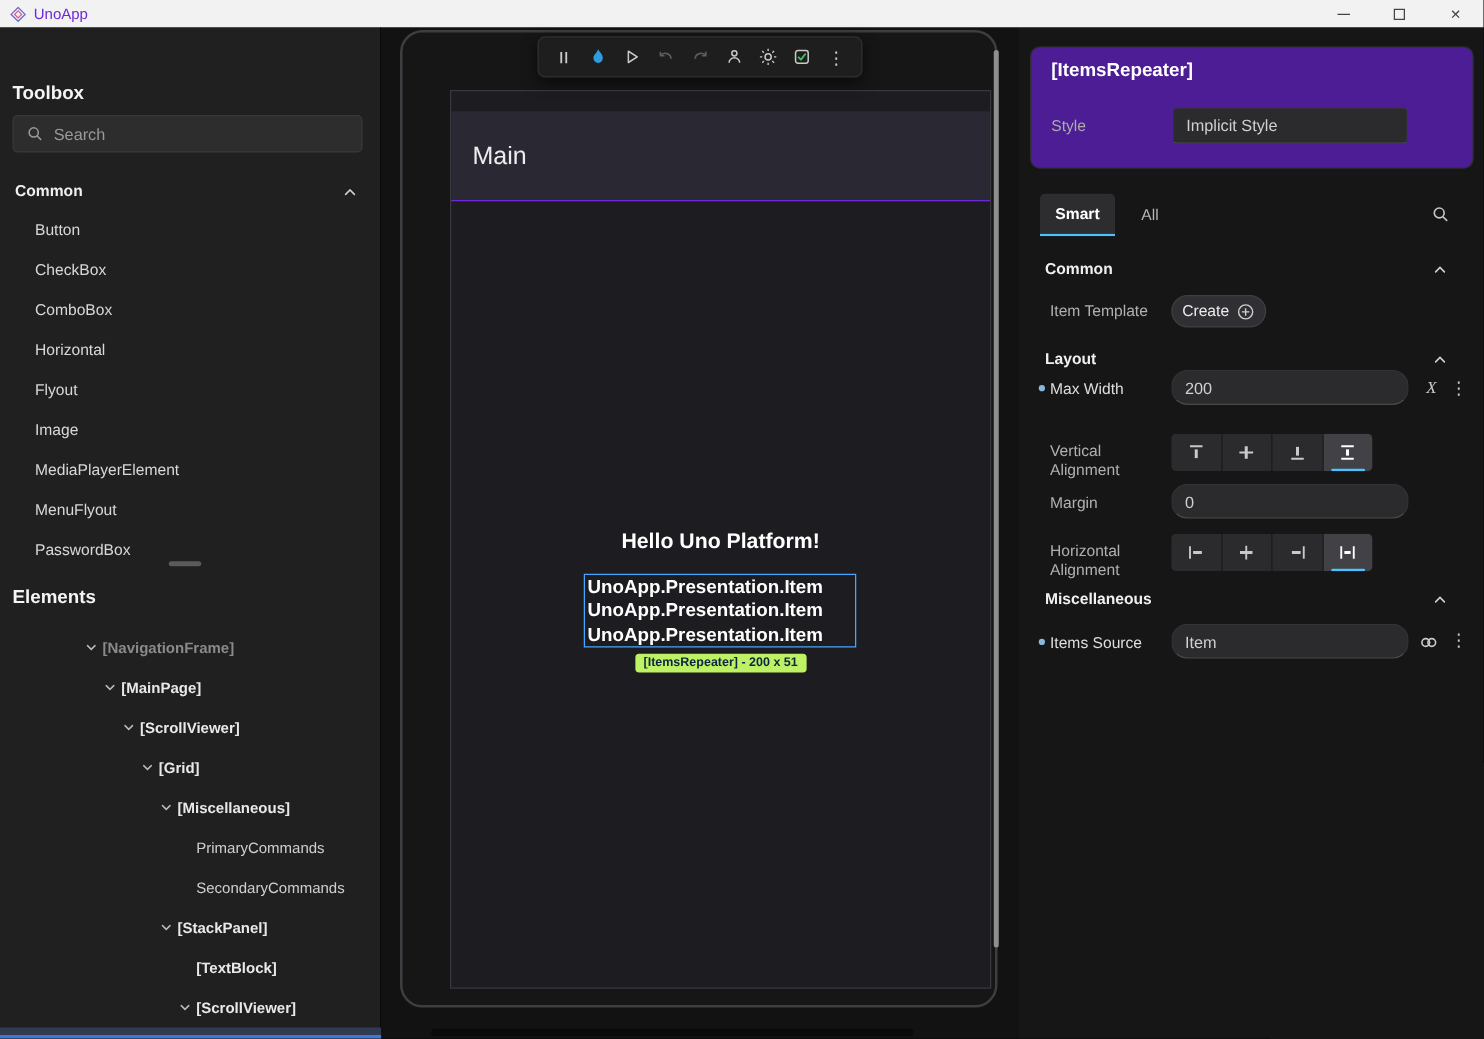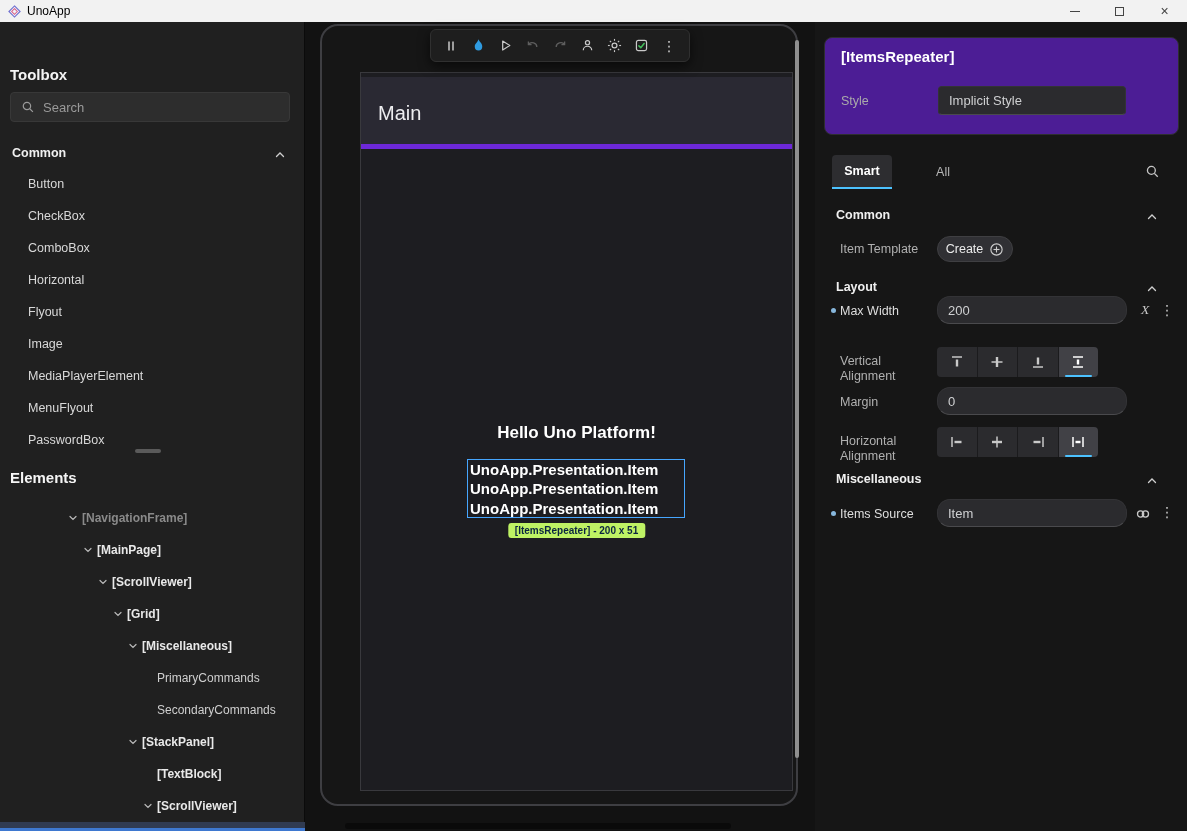--- a/index.html
+++ b/index.html
@@ -5,21 +5,21 @@
   * { margin:0; padding:0; box-sizing:border-box; }
   html,body { background:#000; }
   #app {
     position:relative; width:1187px; height:831px; overflow:hidden;
     font-family:"Liberation Sans", sans-serif; background:#121212; color:#d6d6d6;
   }
 
   
   .titlebar { position:absolute; left:0; top:0; width:1187px; height:22px; background:#f2f2f2; display:flex; align-items:center; }
   .logo { margin-left:8px; display:flex; align-items:center; }
-  .tb-title { margin-left:6px; font-size:12px; color:#000000; }
+  .tb-title { margin-left:6px; font-size:12px; color:#6d28d9; }
   .win-btns { position:absolute; right:0; top:0; height:22px; display:flex; }
   .wbtn { width:45px; height:22px; display:flex; align-items:center; justify-content:center; color:#444; }
   .glyph-min { width:10px; height:1px; background:#444; display:block; }
   .glyph-max { width:9px; height:9px; border:1px solid #444; display:block; }
   .glyph-close { font-size:14px; line-height:1; color:#444; }
 
   
   .left-panel { position:absolute; left:0; top:22px; width:305px; height:809px; background:#202020; border-right:1px solid #0b0b0b; }
   .panel-title { position:absolute; left:10px; font-size:15px; font-weight:700; color:#f5f5f5; }
   .searchbox { position:absolute; left:10px; top:70px; width:280px; height:30px; background:#2d2d2d; border:1px solid #383838; border-radius:4px; display:flex; align-items:center; }
@@ -38,21 +38,21 @@
   .tree-row.dim .tree-lbl { color:#8a8a8a; }
   .tree-row.sel { background:#303b52; }
   .tree-lbl.b { font-weight:700; color:#e9e9e9; }
   .chev { width:18px; display:inline-flex; justify-content:center; color:#b9b9b9; flex:none; }
   .bottom-accent { position:absolute; left:0; bottom:0; width:305px; height:3px; background:#3e78d0; }
 
   
   .center { position:absolute; left:305px; top:22px; width:510px; height:809px; background:#121212; }
   .device { position:absolute; left:15px; top:2px; width:478px; height:782px; border:2px solid #3e3e42; border-radius:18px; background:#161616; }
   .screen { position:absolute; left:38px; top:46px; width:433px; height:719px; background:#1d1d21; border:1px solid #39393d; }
-  .navbar { position:absolute; left:0; top:4px; width:100%; height:72px; background:#2a2933; border-bottom:5px solid #6d28d9; }
+  .navbar { position:absolute; left:0; top:16px; width:100%; height:72px; background:#2a2933; border-bottom:1px solid #6d28d9; }
   .navbar span { margin-left:17px; font-size:20px; line-height:72px; color:#ededf0; }
   .hello { position:absolute; left:0; top:350px; width:100%; text-align:center; font-size:17px; font-weight:700; color:#ffffff; }
   .sel-box { position:absolute; left:106px; top:386px; width:218px; height:59px; border:1px solid #46a6ff; }
   .rep-line { font-size:15px; font-weight:700; line-height:19.3px; color:#ffffff; padding-left:2px; white-space:nowrap; }
   .sel-badge { position:absolute; left:50%; top:450px; transform:translateX(-50%); background:#bef264; color:#0a2540; font-size:10px; font-weight:700; padding:2px 7px; border-radius:3px; white-space:nowrap; }
   .toolbar { position:absolute; left:125px; top:7px; width:260px; height:33px; background:#1e1e1e; border:1px solid #303030; border-radius:6px; box-shadow:0 4px 12px rgba(0,0,0,.6); display:flex; align-items:center; justify-content:space-between; padding:0 11px; }
   .tbtn { width:18px; height:18px; display:flex; align-items:center; justify-content:center; color:#c9c9c9; }
   .tbtn.dis { color:#5e5e5e; }
   .tbtn .dots { font-size:14px; color:#cfcfcf; }
   .vscroll { position:absolute; left:490px; top:18px; width:4px; height:718px; background:#8f8f8f; border-radius:2px; }
@@ -63,21 +63,21 @@
   .prop-card { position:absolute; left:9px; top:15px; width:355px; height:98px; background:#4c1d95; border:1px solid #2e2e30; border-radius:8px; }
   .prop-hdr { position:absolute; left:16px; top:10px; font-size:15px; font-weight:700; color:#ffffff; }
   .plabel { font-size:12.5px; color:#aaaaaa; }
   .pinput { background:#2b2b2e; border:1px solid #333336; border-bottom:1px solid #4a4a4d; border-radius:4px; color:#cfd0d2; font-size:13px; padding:0 10px; outline:none; font-family:"Liberation Sans", sans-serif; }
   .style-lbl { position:absolute; left:16px; top:56px; }
   .style-input { position:absolute; left:113px; top:48px; width:188px; height:29px; }
   .tabs { position:absolute; left:0; top:133px; width:372px; height:34px; }
   .tab { position:absolute; top:0; height:34px; display:flex; align-items:center; justify-content:center; font-size:12.5px; color:#b5b5b5; cursor:default; }
   .tab.sel { background:#2d2d30; border-radius:4px 4px 0 0; color:#ffffff; font-weight:700; border-bottom:2px solid #4cc2ff; }
   .tab-smart { left:17px; width:60px; }
-  .tab-all { left:77px; width:56px;margin-left:23px; }
+  .tab-all { left:77px; width:56px; }
   .psearch { position:absolute; left:330px; top:9px; color:#c6c6c6; }
   .sec-hdr { position:absolute; left:0; width:372px; height:32px; display:flex; align-items:center; }
   .sec-hdr .s-lbl { margin-left:21px; font-size:12.5px; font-weight:700; color:#f0f0f0; }
   .sec-hdr .chev-up { position:absolute; left:331px; top:10px; color:#cfcfcf; }
   .prow { position:absolute; left:0; width:372px; }
   .rlabel { position:absolute; left:25px; font-size:12.5px; color:#b0b0b0; line-height:15px; }
   .rlabel.bright { color:#dedede; }
   .bullet { position:absolute; left:16px; width:5px; height:5px; border-radius:50%; background:#87b7dc; }
   .rinput { position:absolute; left:122px; width:190px; height:28px;border-radius:13px; }
   .create-btn { position:absolute; left:122px; top:3px; width:76px; height:26px; background:#303034; border:1px solid #3f3f42; border-radius:13px; display:flex; align-items:center; justify-content:center; gap:6px; color:#ececec; font-size:12.5px; }

